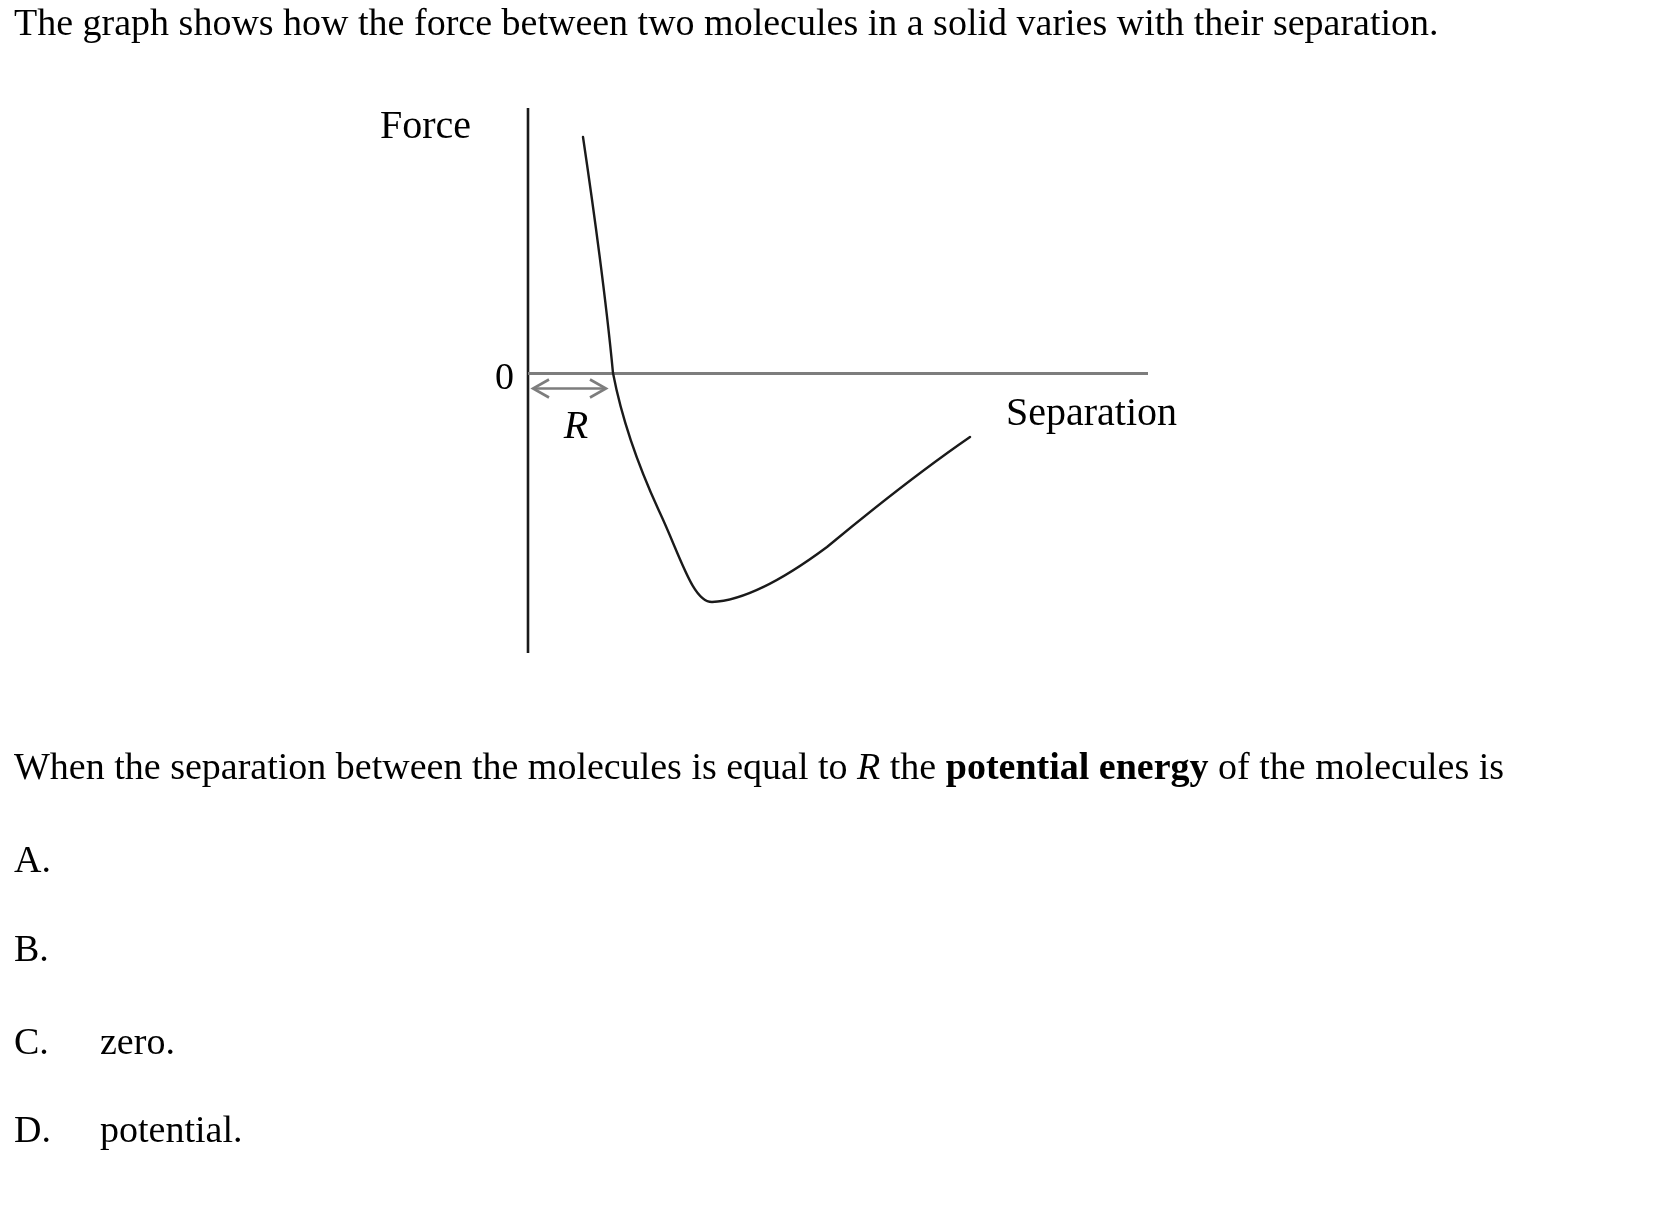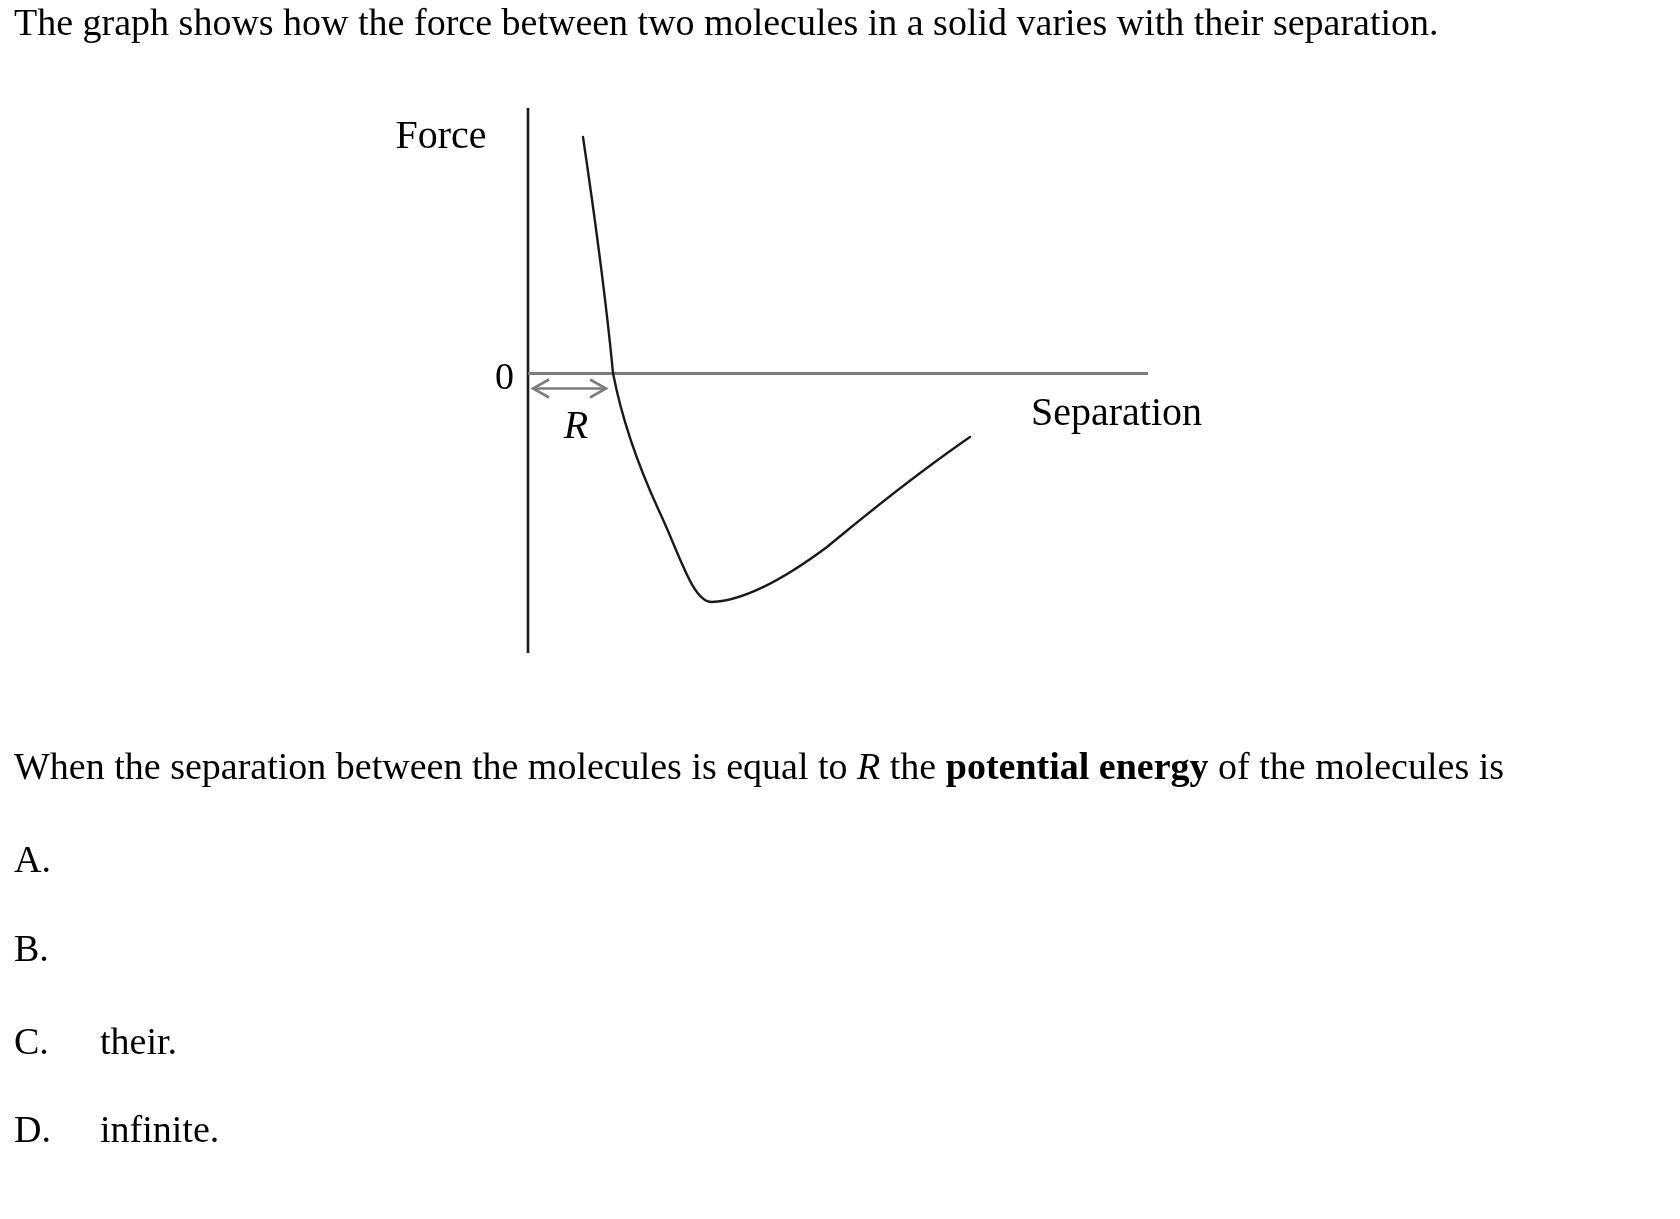--- a/index.html
+++ b/index.html
@@ -29,24 +29,24 @@
     width: 1680px;
     height: 700px;
   }
   .fig-svg { position: absolute; left: 0; top: 0; }
   .fig-label {
     position: absolute;
     font-size: 40px;
     line-height: 1.2;
     white-space: nowrap;
   }
-  .lbl-force { left: 380px; top: 111px; width: 122px; text-align: center; }
+  .lbl-force { left: 380px; top: 101px; width: 122px; text-align: left; }
   .lbl-zero  { left: 478px; top: 354px; width: 36px; text-align: right; font-size: 38px; }
   .lbl-r     { left: 554px; top: 401px; width: 44px; text-align: center; font-style: italic; }
-  .lbl-sep   { left: 1031px; top: 388px; }
+  .lbl-sep   { left: 1006px; top: 388px; }
   .question {
     position: absolute;
     left: 14px;
     top: 744px;
     font-size: 38px;
     line-height: 1.2;
     white-space: nowrap;
     text-align: right;
   }
   .question .sym { font-style: italic; }
@@ -102,20 +102,20 @@
   <p class="question"><span>When the separation between the molecules is equal to </span><span class="sym">R</span><span> the </span><span class="emph">potential energy</span><span> of the molecules is</span></p>
 
   <div class="option opt-a">
     <span class="letter">A.</span>
   </div>
   <div class="option opt-b">
     <span class="letter">B.</span>
   </div>
   <div class="option opt-c">
     <span class="letter">C.</span>
-    <span class="text">their.</span>
+    <span class="text">zero.</span>
   </div>
   <div class="option opt-d">
     <span class="letter">D.</span>
-    <span class="text">infinite.</span>
+    <span class="text">potential.</span>
   </div>
 
 </div>
 
 </body></html>

